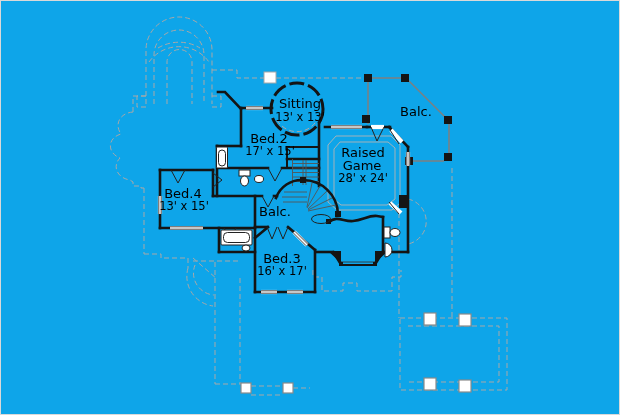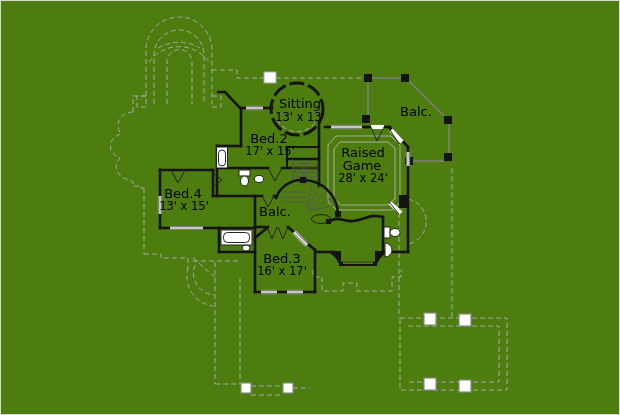--- a/index.html
+++ b/index.html
@@ -1,17 +1,17 @@
 <!DOCTYPE html>
 <html><head>
 <meta charset="utf-8">
 <style>
   html,body{margin:0;padding:0;background:#fff;}
   .plan-wrap{
-    position:relative;width:620px;height:415px;background:#4d7c0f;
+    position:relative;width:620px;height:415px;background:#0ea5e9;
     box-shadow:inset 0 0 0 1px #d9d9d9;
     font-family:"DejaVu Sans","Liberation Sans",sans-serif;
     overflow:hidden;
   }
   svg{display:block;}
   .room-name{font-size:13px;fill:#000;text-anchor:middle;}
   .room-dims{font-size:11.5px;fill:#000;text-anchor:middle;}
   .wall{stroke:#141414;stroke-width:2.6;fill:none;stroke-linecap:square;}
   .wall2{stroke:#141414;stroke-width:2;fill:none;stroke-linecap:square;}
   .roof{stroke:#a8a8a8;stroke-width:1;fill:none;stroke-dasharray:5 3;}

